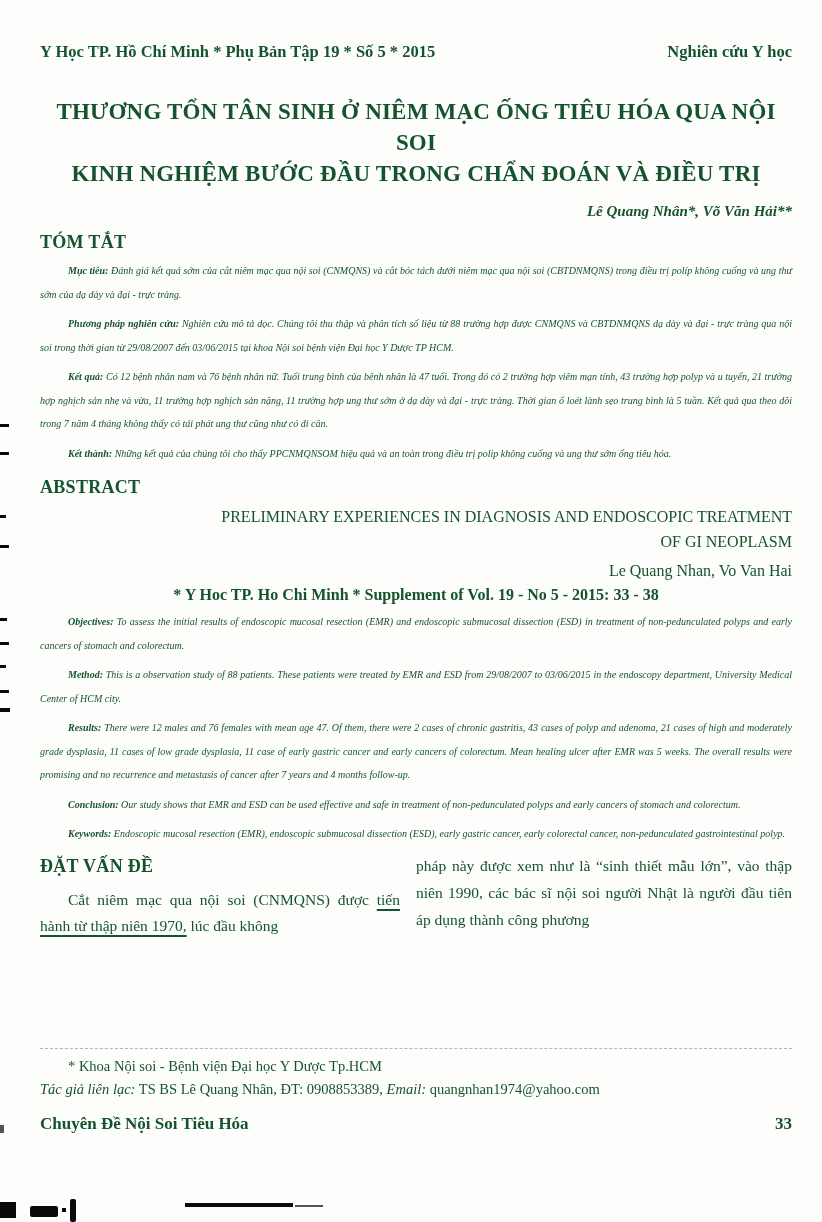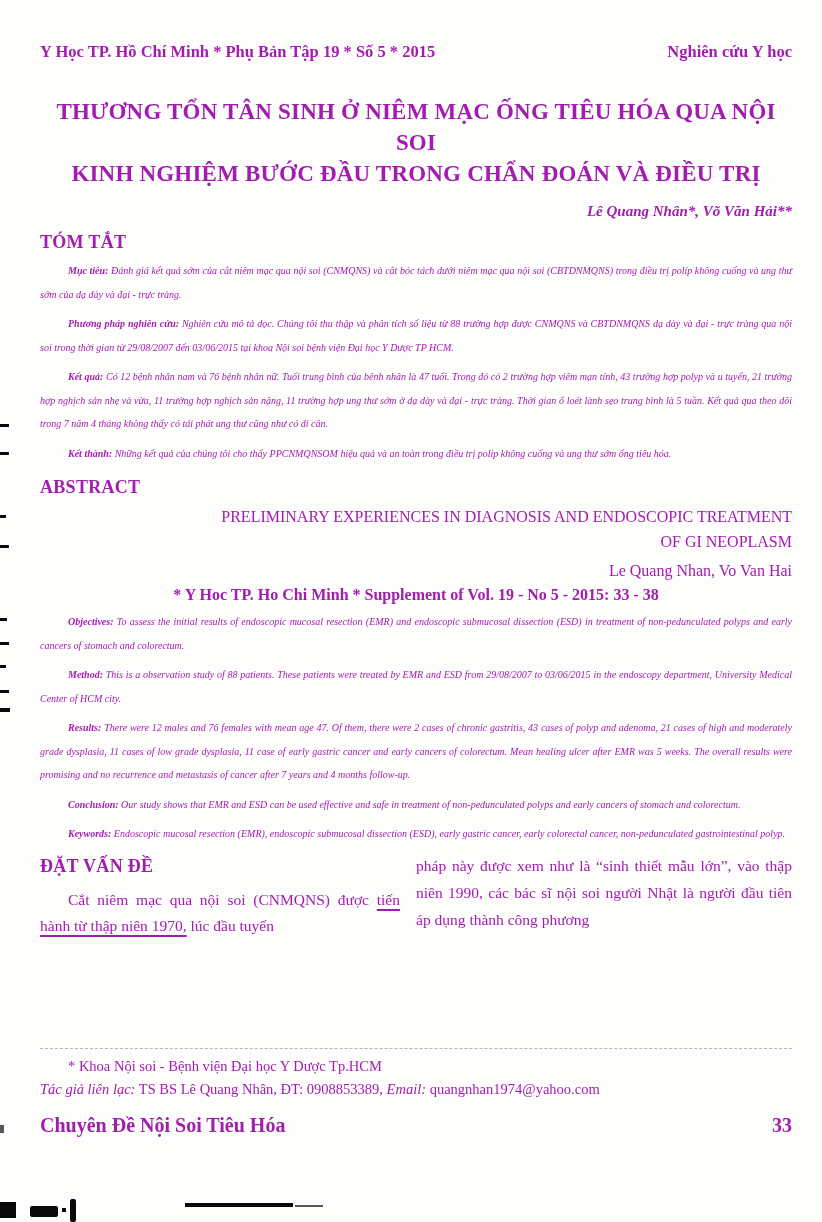--- a/index.html
+++ b/index.html
@@ -2,21 +2,21 @@
 <html><head>
 <meta charset="utf-8">
 <style>
   html,body{margin:0;padding:0;background:#e8e8e8;}
   .page{
     position:relative;
     width:822px;height:1222px;
     background:#fdfdfc;
     margin:0 auto;
     font-family:"Liberation Serif","DejaVu Serif",serif;
-    color:#a21caf;
+    color:#14532d;
     overflow:hidden;
   }
   .content{position:absolute;left:40px;right:30px;top:0;}
   .page-header{
     display:flex;justify-content:space-between;
     margin-top:42px;
     font-size:16.5px;font-weight:bold;
   }
   .title{
     margin-top:34px;
@@ -87,21 +87,21 @@
     line-height:23px;
   }
   .footnote-rule{
     border:0;border-top:1px dashed #b5b5b5;
     margin:0 0 6px 0;
   }
   .affils{display:flex;gap:56px;margin-left:28px;}
   .footer{
     position:absolute;left:40px;right:30px;top:1114px;
     display:flex;justify-content:space-between;
-    font-size:20px;font-weight:bold;align-items:center;
+    font-size:17px;font-weight:bold;align-items:center;
   }
   
   .artifact{position:absolute;background:#0a0a0a;}
   .tick{left:0;width:9px;height:3px;}
   .faint{background:#555;}
 </style>
 </head>
 <body>
 
 <div class="page">
@@ -139,21 +139,21 @@
     <p class="para"><b>Objectives:</b><span> To assess the initial results of endoscopic mucosal resection (EMR) and endoscopic submucosal dissection (ESD) in treatment of non-pedunculated polyps and early cancers of stomach and colorectum.</span></p>
     <p class="para"><b>Method:</b><span> This is a observation study of 88 patients. These patients were treated by EMR and ESD from 29/08/2007 to 03/06/2015 in the endoscopy department, University Medical Center of HCM city.</span></p>
     <p class="para"><b>Results:</b><span> There were 12 males and 76 females with mean age 47. Of them, there were 2 cases of chronic gastritis, 43 cases of polyp and adenoma, 21 cases of high and moderately grade dysplasia, 11 cases of low grade dysplasia, 11 case of early gastric cancer and early cancers of colorectum. Mean healing ulcer after EMR was 5 weeks. The overall results were promising and no recurrence and metastasis of cancer after 7 years and 4 months follow-up.</span></p>
     <p class="para"><b>Conclusion:</b><span> Our study shows that EMR and ESD can be used effective and safe in treatment of non-pedunculated polyps and early cancers of stomach and colorectum.</span></p>
     <p class="para"><b>Keywords:</b><span> Endoscopic mucosal resection (EMR), endoscopic submucosal dissection (ESD), early gastric cancer, early colorectal cancer, non-pedunculated gastrointestinal polyp.</span></p>
 
     <div class="two-col">
       <div class="col-left">
         <div class="sec-heading">ĐẶT VẤN ĐỀ</div>
         <div class="col-para">
-          <span>Cắt niêm mạc qua nội soi (CNMQNS) được </span><span class="underlined">tiến hành từ thập niên 1970,</span><span> lúc đầu tuyến</span>
+          <span>Cắt niêm mạc qua nội soi (CNMQNS) được </span><span class="underlined">tiến hành từ thập niên 1970,</span><span> lúc đầu không</span>
         </div>
       </div>
       <div class="col-right">
         <div class="col-para">pháp này được xem như là “sinh thiết mẫu lớn”, vào thập niên 1990, các bác sĩ nội soi người Nhật là người đầu tiên áp dụng thành công phương</div>
       </div>
     </div>
 
   </div>
 
   <div class="footnotes">

